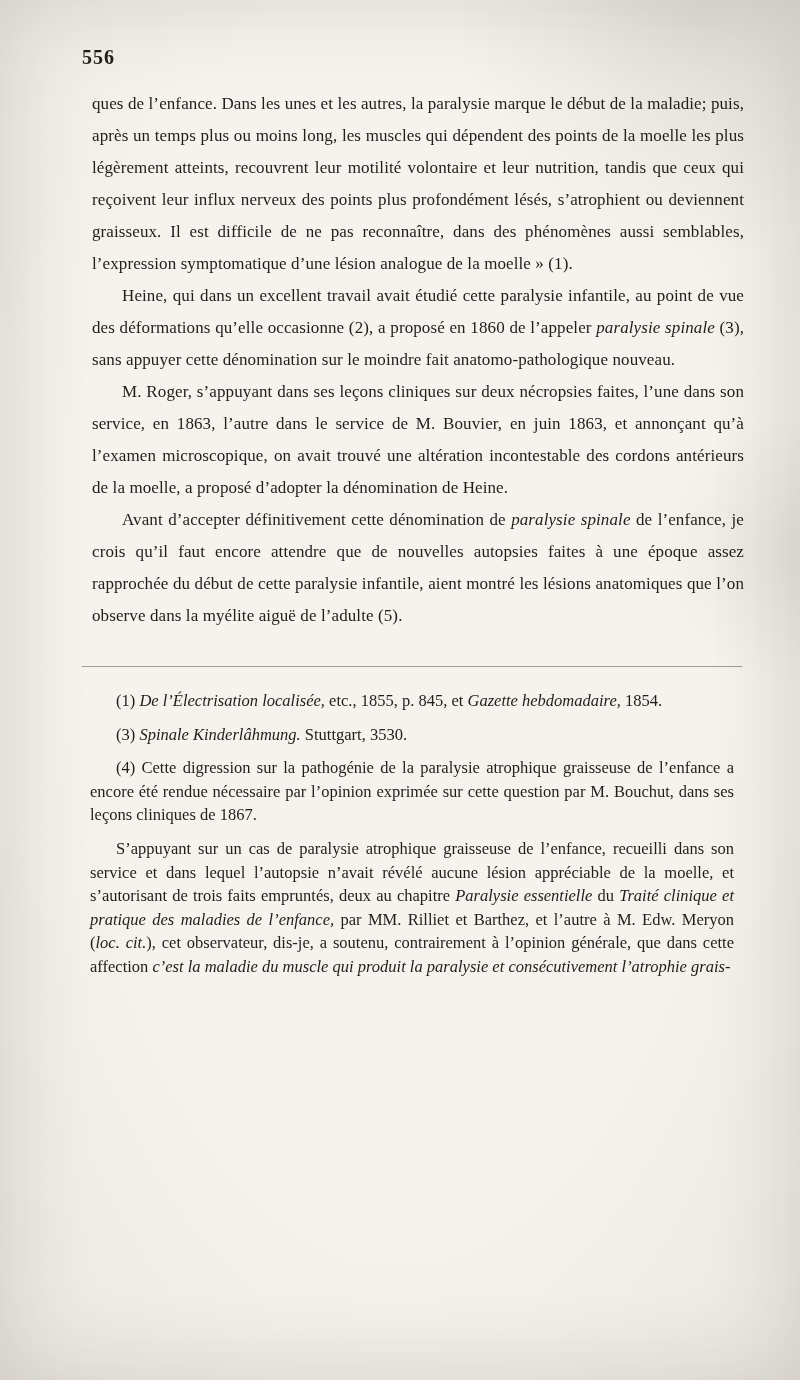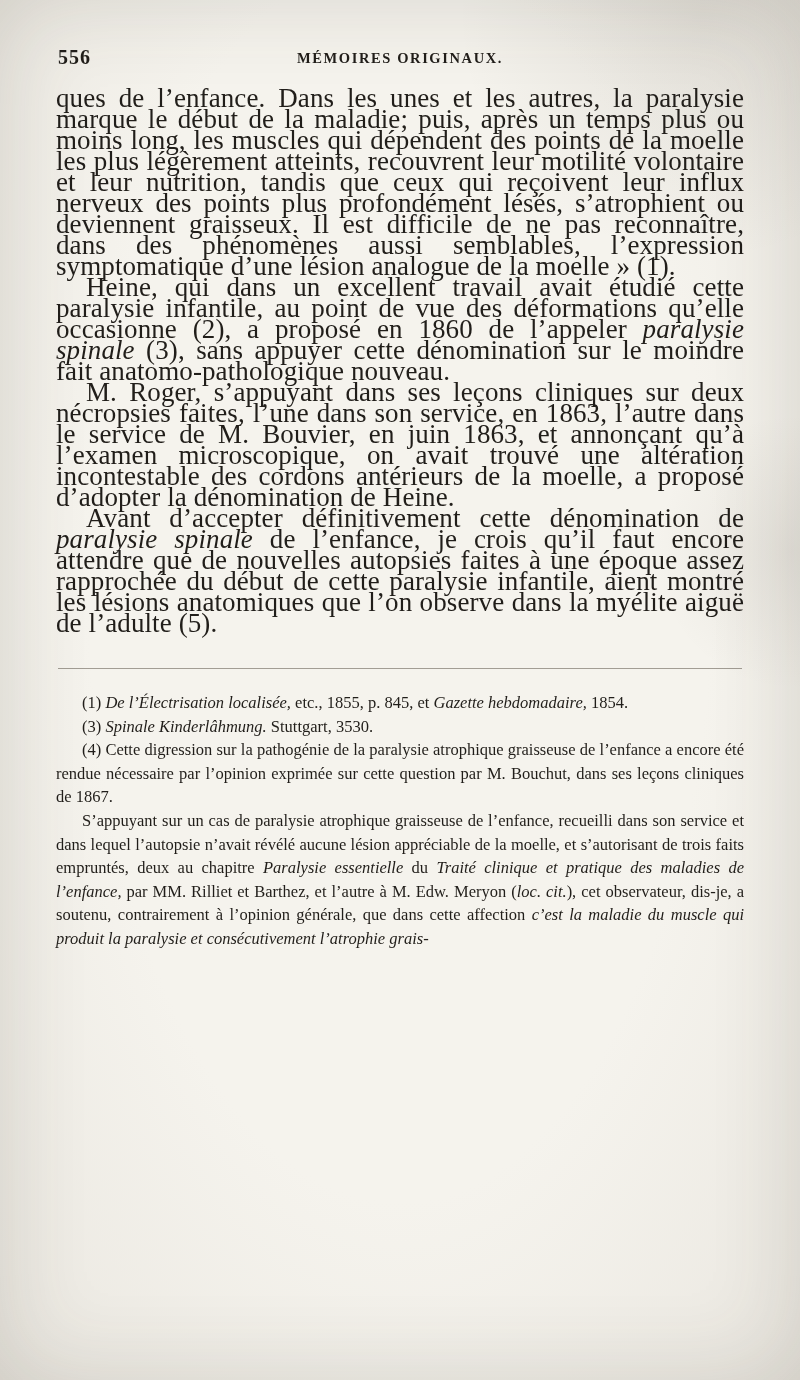--- a/index.html
+++ b/index.html
@@ -6,21 +6,21 @@
   html, body { margin:0; padding:0; }
   body{
     width:800px; height:1380px;
     background:#dedcd5;
     font-family:"Liberation Serif","DejaVu Serif",serif;
   }
   .page{
     position:relative;
     width:800px; height:1380px;
     box-sizing:border-box;
-    padding:46px 56px 0 56px;
+    padding:46px 56px 0 80px;
     overflow:hidden;
     color:#211e1a;
     background:
       radial-gradient(circle at 88% 1%, rgba(80,70,58,.10), transparent 16%),
       radial-gradient(circle at 99% 40%, rgba(80,70,58,.08), transparent 12%),
       radial-gradient(ellipse at 50% 42%, #f5f3ed 55%, #eae7e0 100%);
   }
   .page::after{
     content:""; position:absolute; inset:0; pointer-events:none;
     box-shadow: inset 0 0 90px rgba(62,56,46,.16);
@@ -29,46 +29,46 @@
   .pagenum{
     position:absolute; left:2px; top:0;
     font-size:20px; font-weight:bold; letter-spacing:1px;
   }
   .running-title{
     position:absolute; left:0; right:0; top:4px;
     text-align:center;
     font-size:14.5px; font-weight:bold; letter-spacing:1.6px;
   }
   .body-text{
-    font-size:27px; line-height:21px;
+    font-size:17px; line-height:32px;
     text-align:justify;
     letter-spacing:.1px;
+    margin-left:12px;
   }
   .body-text p{ margin:0; text-indent:30px; }
   .body-text p.noindent{ text-indent:0; }
   .it{ font-style:italic; }
   .footnote-rule{
     border:none; height:0;
     border-top:1px solid rgba(92,86,74,.55);
     margin:34px 2px 22px 2px;
   }
   .footnotes{
     font-size:16.5px; line-height:23.6px;
     text-align:justify;
   }
-  .footnotes p{ margin:0; text-indent:26px; }
+  .footnotes p{ margin:10px; text-indent:26px; }
 </style>
 </head>
 <body>
 
 <main class="page">
 
   <header class="page-header">
     <span class="pagenum">556</span>
-    <span class="running-title">MÉMOIRES ORIGINAUX.</span>
   </header>
 
   <section class="body-text">
     <p class="noindent"><span>ques de l’enfance. Dans les unes et les autres, la paralysie marque le début de la maladie; puis, après un temps plus ou moins long, les muscles qui dépendent des points de la moelle les plus légèrement atteints, recouvrent leur motilité volontaire et leur nutrition, tandis que ceux qui reçoivent leur influx nerveux des points plus profondément lésés, s’atrophient ou deviennent graisseux. Il est difficile de ne pas reconnaître, dans des phénomènes aussi semblables, l’expression symptomatique d’une lésion analogue de la moelle » (1).</span></p>
 
     <p><span>Heine, qui dans un excellent travail avait étudié cette paralysie infantile, au point de vue des déformations qu’elle occasionne (2), a proposé en 1860 de l’appeler </span><span class="it">paralysie spinale</span><span> (3), sans appuyer cette dénomination sur le moindre fait anatomo-pathologique nouveau.</span></p>
 
     <p><span>M. Roger, s’appuyant dans ses leçons cliniques sur deux nécropsies faites, l’une dans son service, en 1863, l’autre dans le service de M. Bouvier, en juin 1863, et annonçant qu’à l’examen microscopique, on avait trouvé une altération incontestable des cordons antérieurs de la moelle, a proposé d’adopter la dénomination de Heine.</span></p>
 
     <p><span>Avant d’accepter définitivement cette dénomination de </span><span class="it">paralysie spinale</span><span> de l’enfance, je crois qu’il faut encore attendre que de nouvelles autopsies faites à une époque assez rapprochée du début de cette paralysie infantile, aient montré les lésions anatomiques que l’on observe dans la myélite aiguë de l’adulte (5).</span></p>

